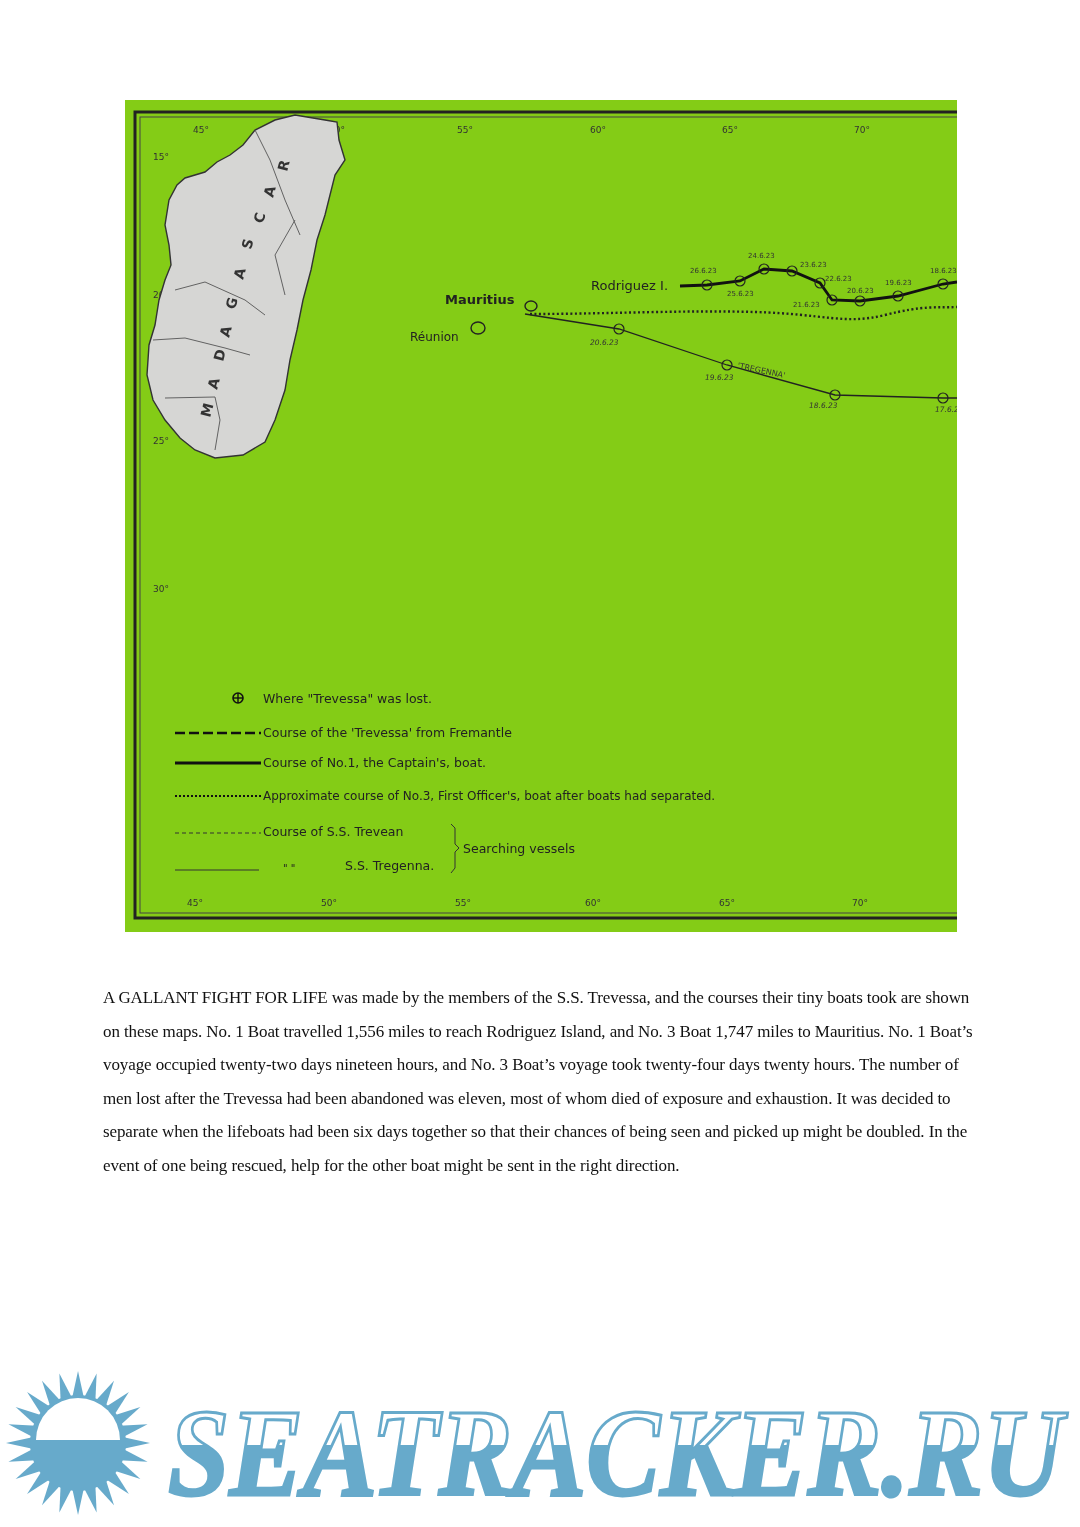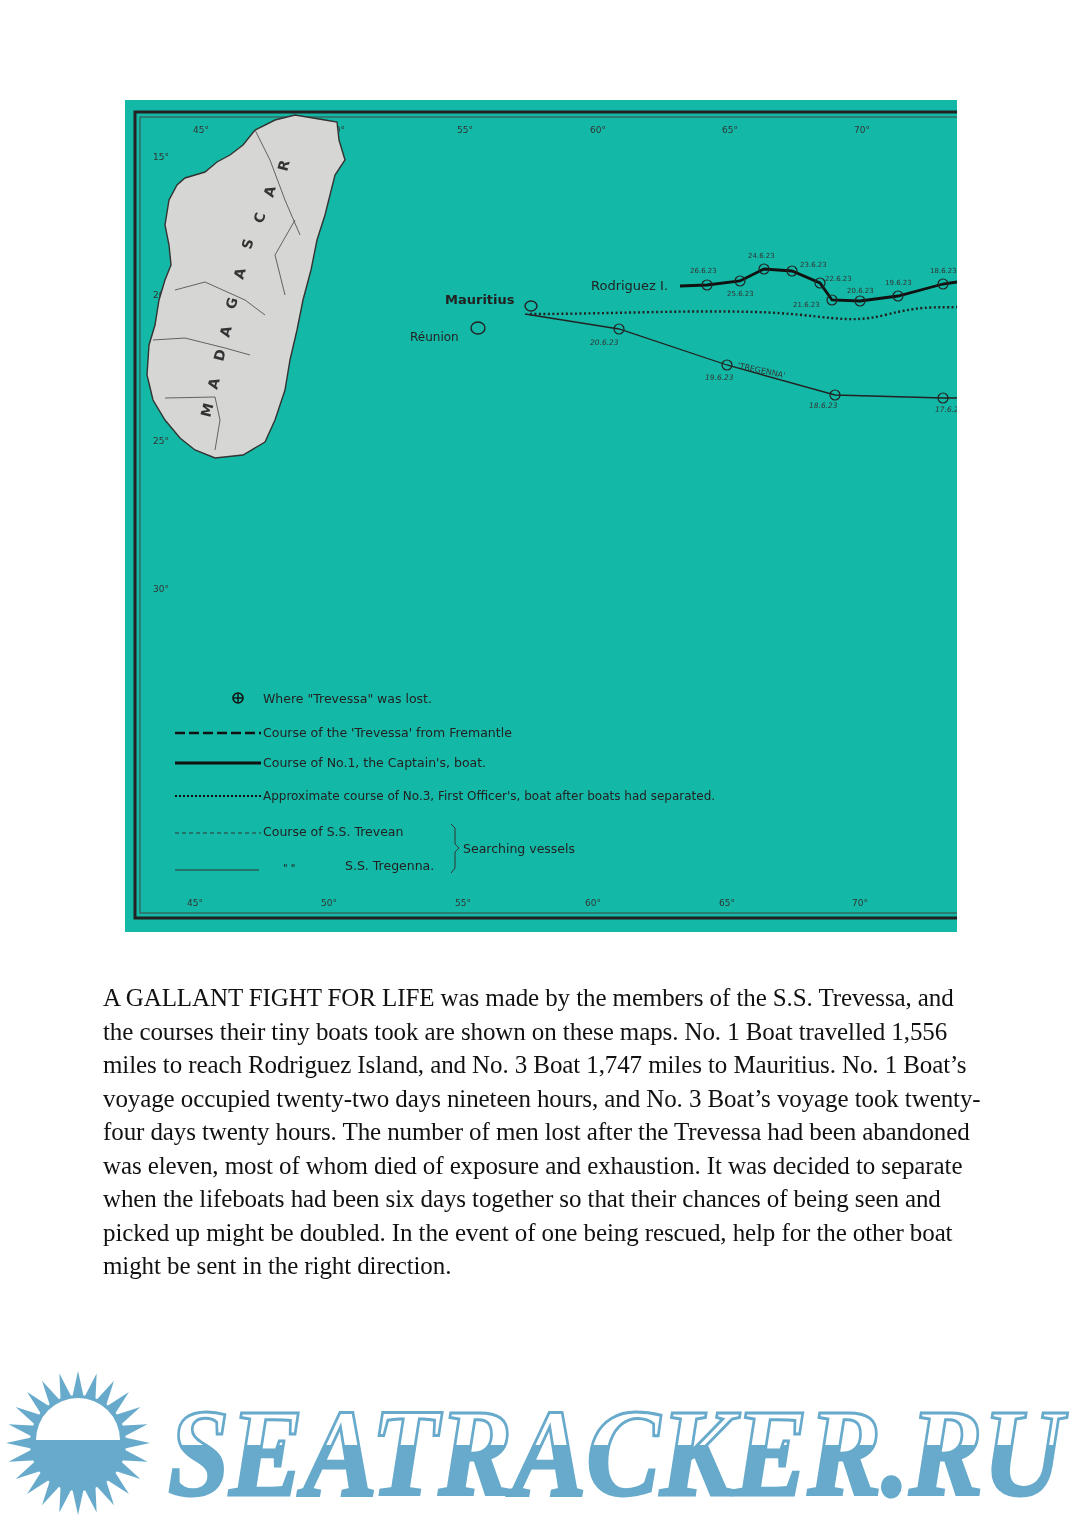--- a/index.html
+++ b/index.html
@@ -1,19 +1,19 @@
 <!DOCTYPE html>
 <html><head>
 <meta charset="utf-8">
 <style>
   html, body { margin:0; padding:0; background:#ffffff; }
   body { width:1080px; height:1527px; position:relative; overflow:hidden; font-family:"Liberation Serif", serif; }
-  .map-wrap { position:absolute; left:125px; top:100px; width:832px; height:832px; background:#14b8a6; }
+  .map-wrap { position:absolute; left:125px; top:100px; width:832px; height:832px; background:#84cc16; }
   .map-svg { position:absolute; left:0; top:0; }
-  .caption { position:absolute; left:103px; top:981px; width:880px; font-family:"Liberation Serif", serif; font-size:25px; line-height:33.5px; color:#111; letter-spacing:-0.1px; }
+  .caption { position:absolute; left:103px; top:981px; width:880px; font-family:"Liberation Serif", serif; font-size:17px; line-height:33.5px; color:#111; letter-spacing:-0.1px; }
   .logo { position:absolute; left:0; top:1368px; width:1080px; height:150px;font-style:italic; }
   .mlabel { font-family:"DejaVu Sans", sans-serif; }
 </style>
 </head>
 <body>
 
 <div class="map-wrap">
   <svg class="map-svg" width="832" height="832" viewBox="0 0 832 832">
 
     <rect x="10" y="12" width="830" height="806" fill="none" stroke="#222" stroke-width="3"></rect>

